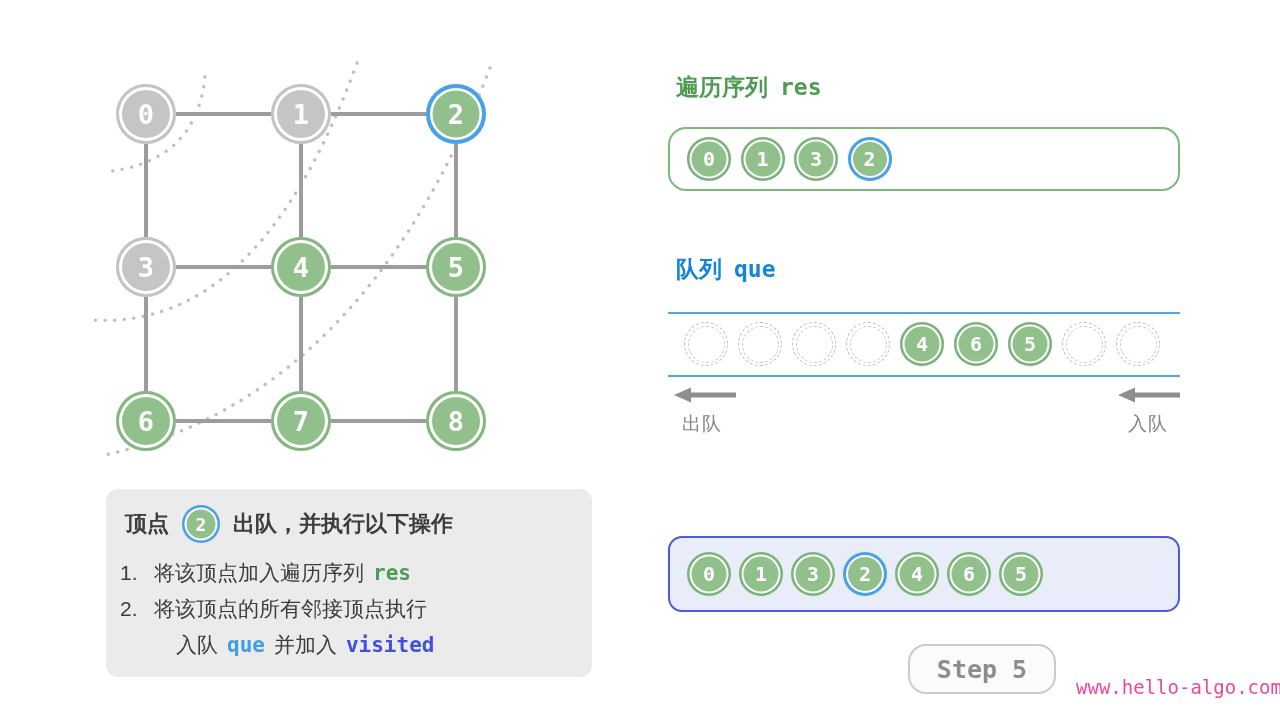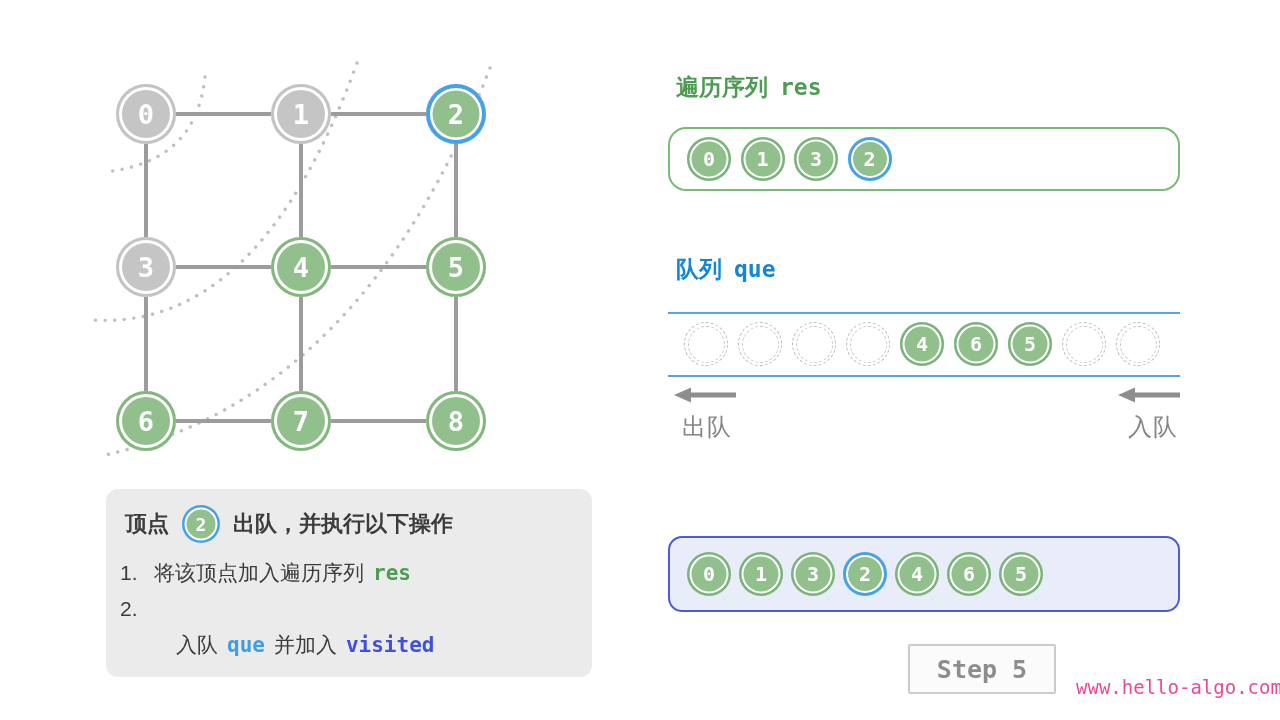--- a/index.html
+++ b/index.html
@@ -48,21 +48,21 @@
     border:2px solid #7aba78; border-radius:18px; background:#fff;
     display:flex; align-items:center; gap:9.5px; padding-left:17px; box-sizing:border-box;
   }
 
   
   .strip-line { position:absolute; left:668px; width:512px; height:2px; background:#54a5e4; }
   #strip-top { top:312px; } #strip-bottom { top:375px; }
   #queue-row { position:absolute; left:684px; top:322px; display:flex; gap:10px; }
   .flow-arrow { position:absolute; top:386px; }
   #arrow-left { left:674px; } #arrow-right { left:1118px; }
-  .flow-label { position:absolute; top:411px; font-size:24px; color:#858585; letter-spacing:1px; white-space:nowrap; }
+  .flow-label { position:absolute; top:411px; font-size:19px; color:#858585; letter-spacing:1px; white-space:nowrap; }
   #label-dequeue { left:682px; } #label-enqueue { left:1128px; }
 
   
   #visited-box {
     position:absolute; left:668px; top:536px; width:512px; height:76px;
     border:2px solid #4c5bda; border-radius:14px; background:#e9edfa;
     display:flex; align-items:center; gap:8px; padding-left:17px; box-sizing:border-box;
   }
 
   
@@ -82,21 +82,21 @@
   .plist-num { width:34px; flex:0 0 auto; }
   .code-frag { font-family:"DejaVu Sans Mono", monospace; font-weight:bold; margin:0 9px; }
   .code-res { color:#4e9b52; }
   .code-que { color:#3e9ee4; }
   .code-visited { color:#4051d9; }
   .indent3 { padding-left:56px; }
 
   
   #step-box {
     position:absolute; left:908px; top:644px; width:148px; height:50px;
-    border:2px solid #cbcbcb; border-radius:2px; background:#fbfbfb;
+    border:2px solid #cbcbcb; border-radius:18px; background:#fbfbfb;
     display:flex; align-items:center; justify-content:center; box-sizing:border-box;
     font-family:"DejaVu Sans Mono", monospace; font-weight:bold; font-size:25px; color:#8d8d8d;
   }
   #watermark {
     position:absolute; left:1076px; top:676px;
     font-family:"DejaVu Sans Mono", monospace; font-size:19px; color:#ec4899; white-space:nowrap;
   }
 </style>
 </head>
 <body>
@@ -140,20 +140,21 @@
       <span>出队，并执行以下操作</span>
     </div>
     <div id="panel-list">
       <div class="plist-row">
         <span class="plist-num">1.</span>
         <span>将该顶点加入遍历序列</span>
         <span class="code-frag code-res">res</span>
       </div>
       <div class="plist-row">
         <span class="plist-num">2.</span>
+        <span>将该顶点的所有邻接顶点执行</span>
       </div>
       <div class="plist-row indent3">
         <span>入队</span>
         <span class="code-frag code-que">que</span>
         <span>并加入</span>
         <span class="code-frag code-visited">visited</span>
       </div>
     </div>
   </div>
 

